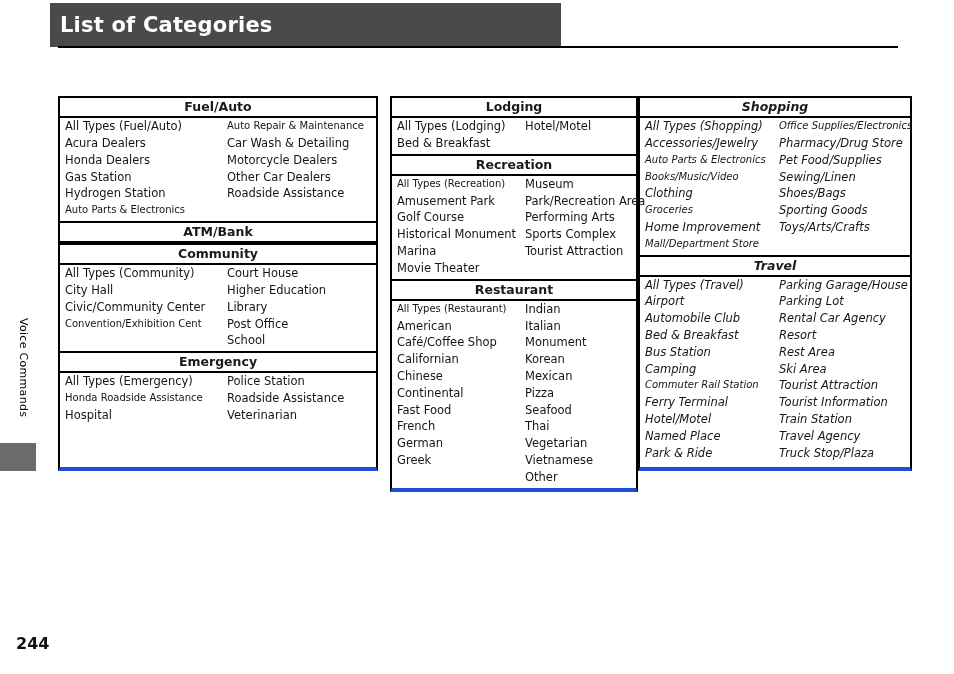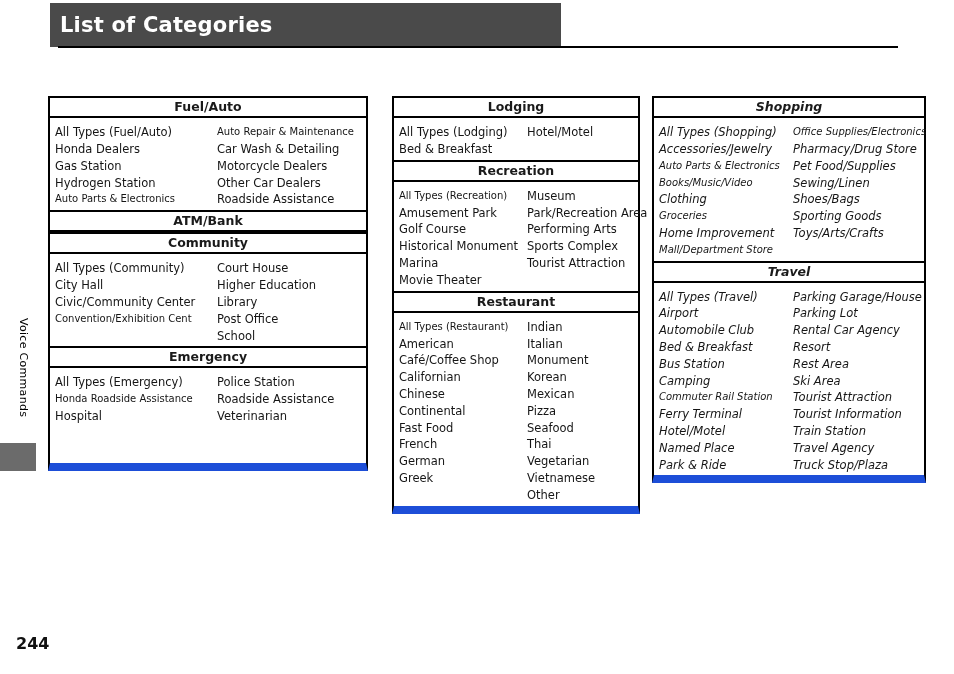--- a/index.html
+++ b/index.html
@@ -74,57 +74,57 @@
     left: 16px;
     top: 634px;
     font-size: 16px;
     font-weight: bold;
     color: #111111;
   }
 
   
   #categories-area {
     position: absolute;
-    left: 48px;
+    left: 58px;
     top: 96px;
     width: 842px;
     height: 375px;
     display: flex;
-    gap: 12px;
+    gap: 0px;
   }
   .cat-column {
     box-sizing: border-box;
     display: flex;
     flex-direction: column;
   }
   .cat-column.col-0 { width: 320px; }
   .cat-column.col-1 { width: 248px; margin-left: 12px; }
   .cat-column.col-2 { width: 274px; margin-left: 0px; font-style: italic; }
 
   .cat-group {
     box-sizing: border-box;
     border: 2px solid #000000;
     border-bottom: none;
   }
   .cat-group.is-last {
-    border-bottom: 8px solid #1d4ed8;
+    border-bottom: 4px solid #1d4ed8;
     flex: 1 1 auto;
   }
   .cat-title {
     text-align: center;
     font-size: 12.5px;
     font-weight: bold;
     padding: 2px 0 3px 0;
     border-bottom: 2px solid #000000;
     line-height: 1.05;
     background: #ffffff;
   }
   .cat-body {
     display: flex;
-    padding: 6px 0 2px 0;
+    padding: 0 0 2px 0;
   }
   .cat-subcol {
     box-sizing: border-box;
     padding-left: 5px;
   }
   .col-0 .cat-subcol.sub-a { width: 162px; }
   .col-0 .cat-subcol.sub-b { width: 154px; }
   .col-1 .cat-subcol.sub-a { width: 128px; }
   .col-1 .cat-subcol.sub-b { width: 116px; }
   .col-2 .cat-subcol.sub-a { width: 134px; }
@@ -153,20 +153,21 @@
 
 <div id="page-number">244</div>
 
 <div id="categories-area">
     <div class="cat-column col-0">
       <div class="cat-group">
         <div class="cat-title">Fuel/Auto</div>
         <div class="cat-body">
           <div class="cat-subcol sub-a">
             <div class="cat-item">All Types (Fuel/Auto)</div>
+            <div class="cat-item">Acura Dealers</div>
             <div class="cat-item">Honda Dealers</div>
             <div class="cat-item">Gas Station</div>
             <div class="cat-item">Hydrogen Station</div>
             <div class="cat-item tight">Auto Parts &amp; Electronics</div>
           </div>
           <div class="cat-subcol sub-b">
             <div class="cat-item tight">Auto Repair &amp; Maintenance</div>
             <div class="cat-item">Car Wash &amp; Detailing</div>
             <div class="cat-item">Motorcycle Dealers</div>
             <div class="cat-item">Other Car Dealers</div>

